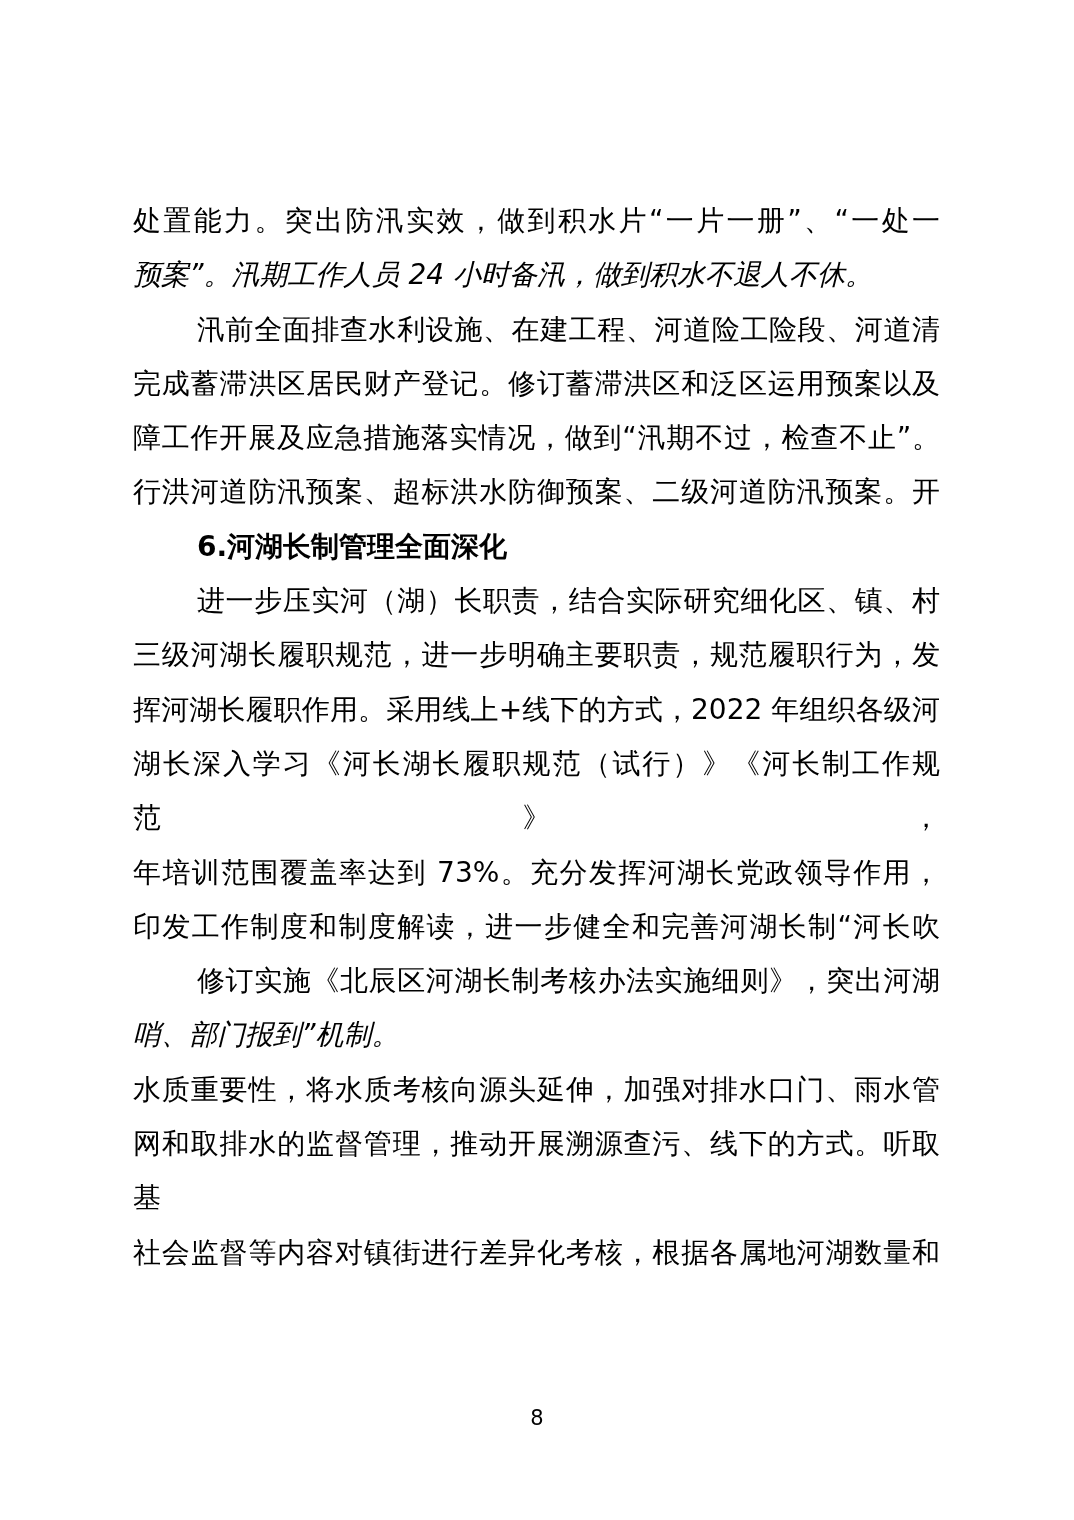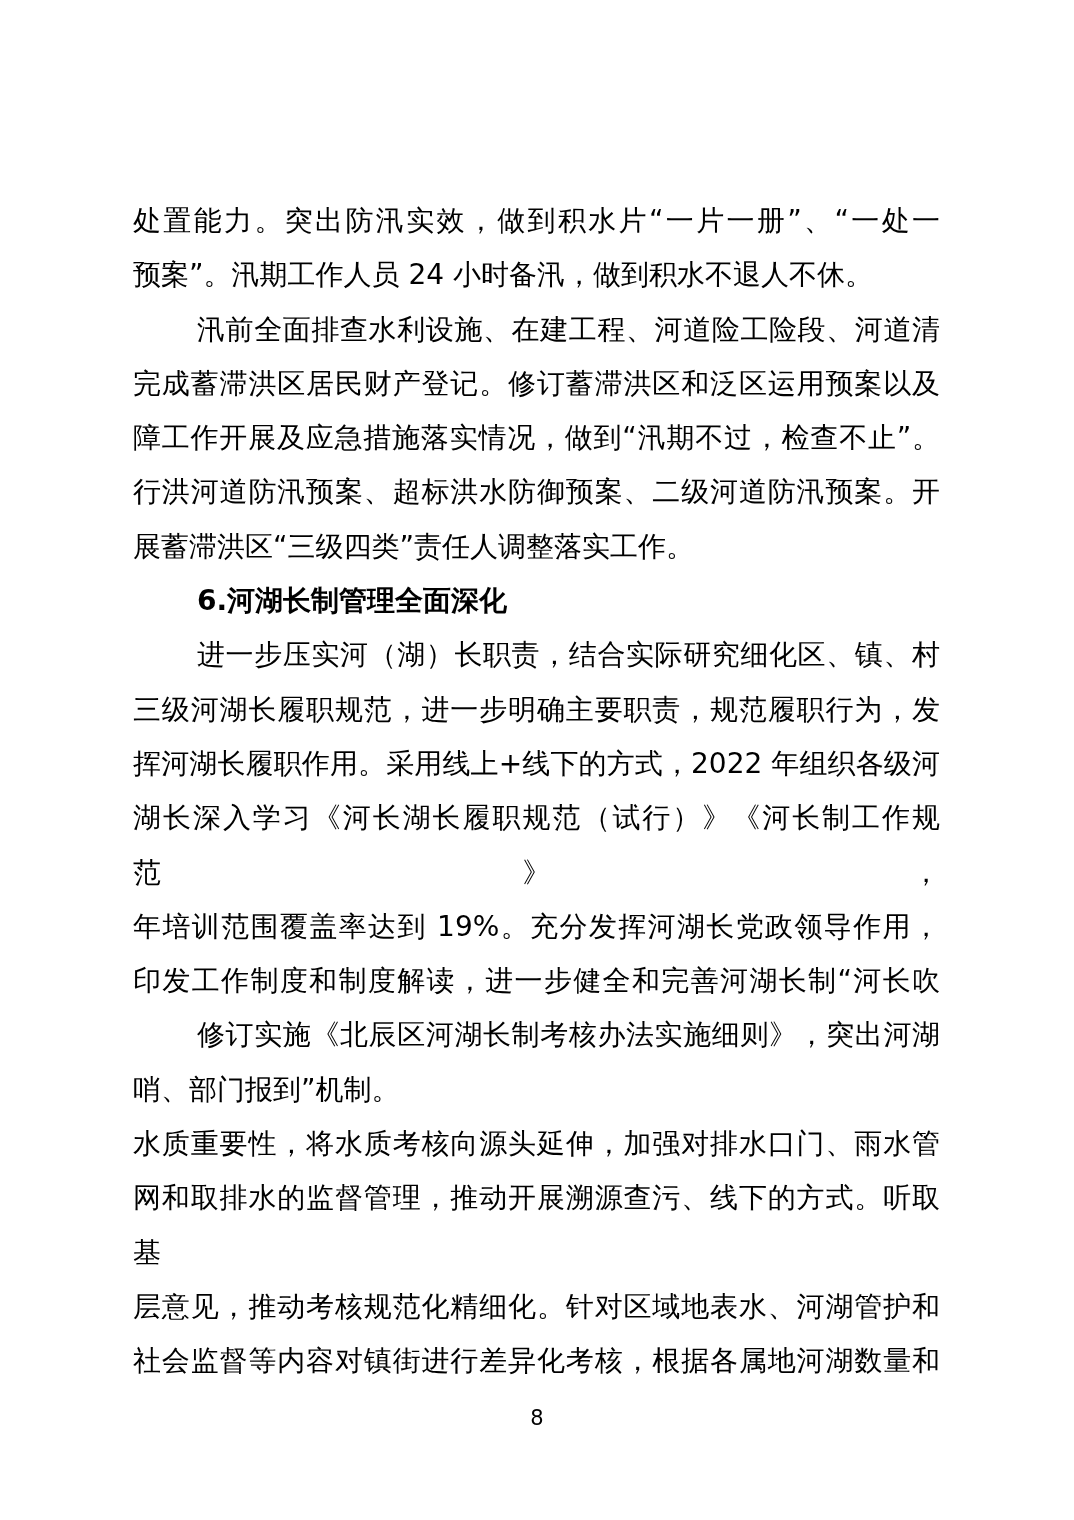--- a/index.html
+++ b/index.html
@@ -27,20 +27,21 @@
     line-height: 54.3px;
     color: #000000;
     text-align: justify;
     text-align-last: justify;
     text-justify: inter-character;
     letter-spacing: 0;
   }
   .ln.end {
     text-align: right;
     text-align-last: left;
+    font-style: italic;
   }
   .ln.ind {
     text-indent: 64px;
   }
   .ln.hd {
     font-weight: bold;
     text-align: left;
     text-align-last: left;
     text-indent: 64px;
   }
@@ -60,31 +61,29 @@
 
 <div class="page">
 
   <div class="textblock">
     <div class="ln">处置能力。突出防汛实效，做到积水片“一片一册”、“一处一</div>
     <div class="ln end">预案”。汛期工作人员 24 小时备汛，做到积水不退人不休。</div>
     <div class="ln ind">汛前全面排查水利设施、在建工程、河道险工险段、河道清</div>
     <div class="ln">完成蓄滞洪区居民财产登记。修订蓄滞洪区和泛区运用预案以及</div>
     <div class="ln">障工作开展及应急措施落实情况，做到“汛期不过，检查不止”。</div>
     <div class="ln">行洪河道防汛预案、超标洪水防御预案、二级河道防汛预案。开</div>
-    <div class="ln end">展蓄滞洪区“三级四类”责任人调整落实工作。</div>
     <div class="ln hd">6.河湖长制管理全面深化</div>
     <div class="ln ind">进一步压实河（湖）长职责，结合实际研究细化区、镇、村</div>
     <div class="ln">三级河湖长履职规范，进一步明确主要职责，规范履职行为，发</div>
     <div class="ln">挥河湖长履职作用。采用线上+线下的方式，2022 年组织各级河</div>
     <div class="ln">湖长深入学习《河长湖长履职规范（试行）》《河长制工作规范》，</div>
-    <div class="ln">年培训范围覆盖率达到 19%。充分发挥河湖长党政领导作用，</div>
+    <div class="ln">年培训范围覆盖率达到 73%。充分发挥河湖长党政领导作用，</div>
     <div class="ln">印发工作制度和制度解读，进一步健全和完善河湖长制“河长吹</div>
     <div class="ln ind">修订实施《北辰区河湖长制考核办法实施细则》，突出河湖</div>
     <div class="ln end">哨、部门报到”机制。</div>
     <div class="ln">水质重要性，将水质考核向源头延伸，加强对排水口门、雨水管</div>
     <div class="ln">网和取排水的监督管理，推动开展溯源查污、线下的方式。听取基</div>
-    <div class="ln">层意见，推动考核规范化精细化。针对区域地表水、河湖管护和</div>
     <div class="ln">社会监督等内容对镇街进行差异化考核，根据各属地河湖数量和</div>
   </div>
 
   <div class="pagenum">8</div>
 
 </div>
 
 </body></html>

